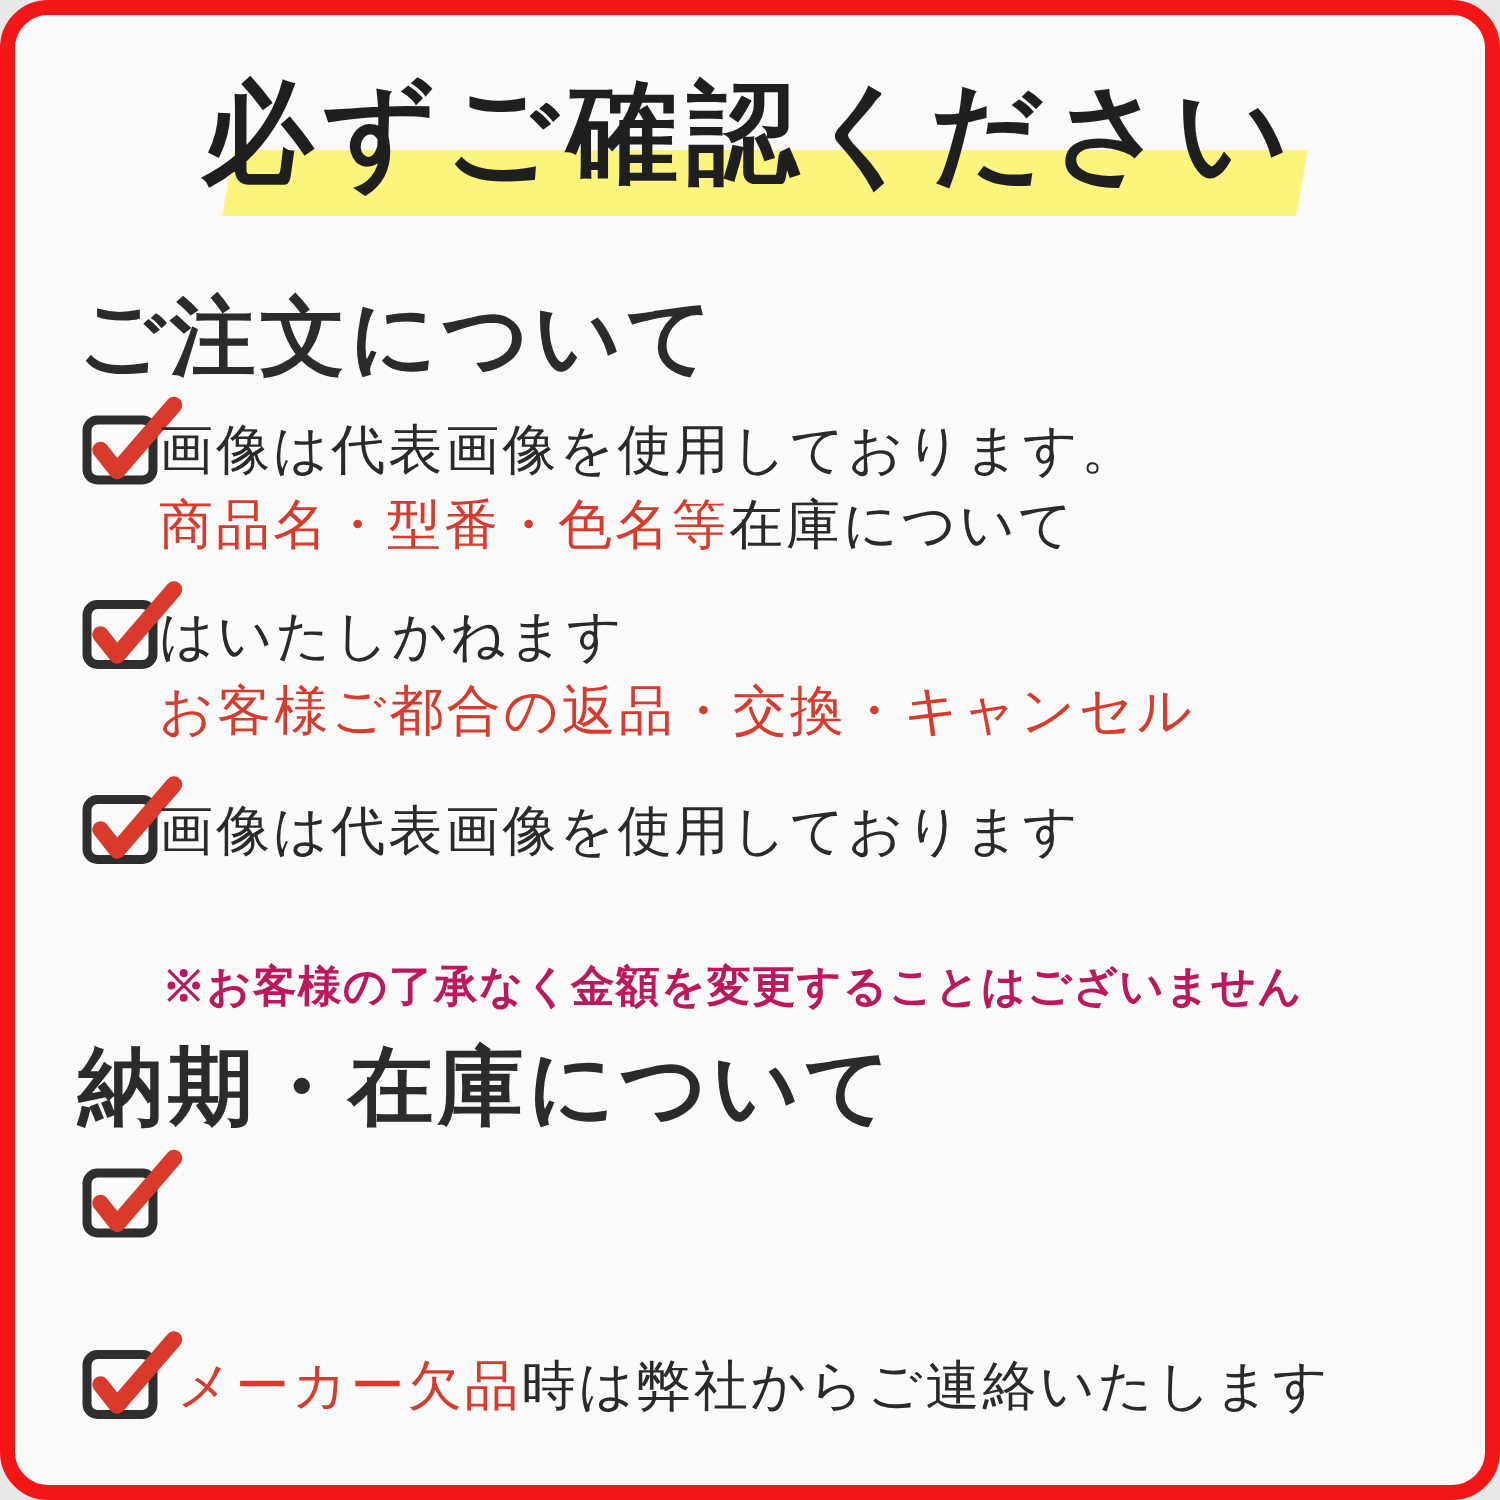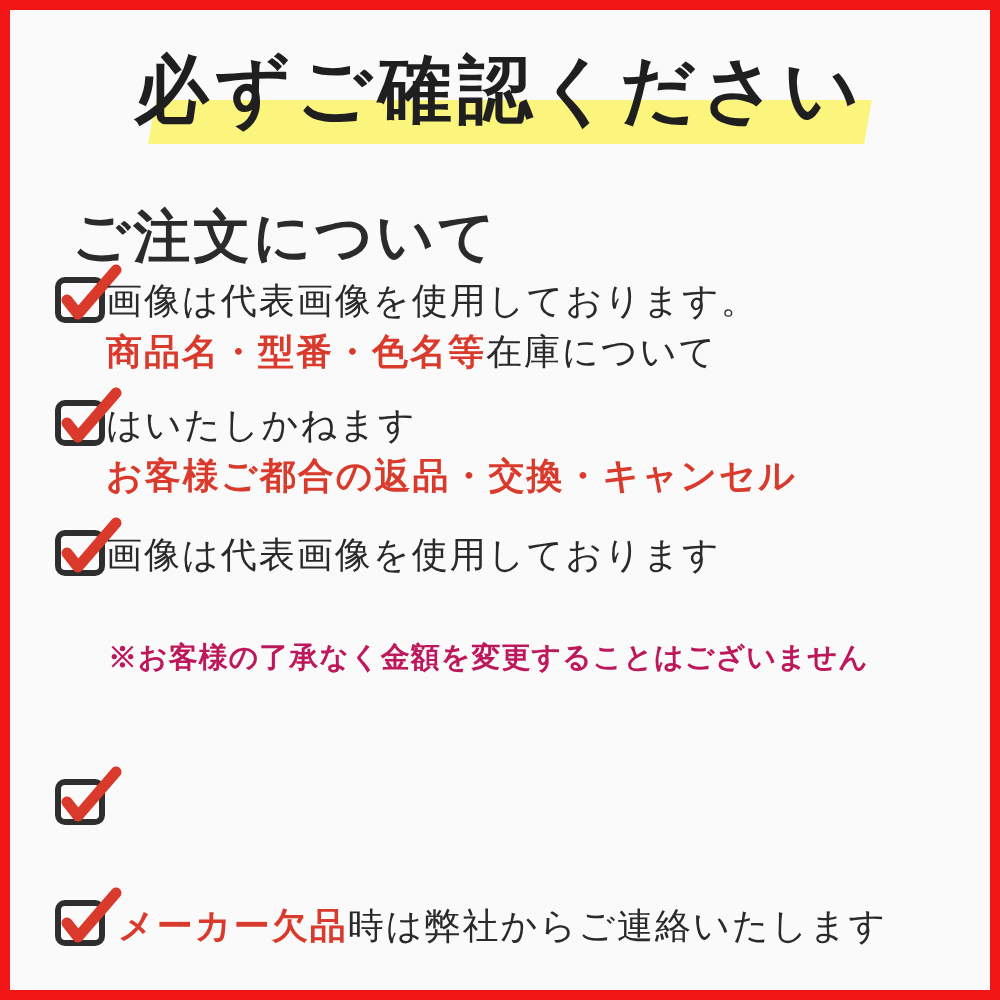--- a/index.html
+++ b/index.html
@@ -50,21 +50,21 @@
   .section-heading {
     position: absolute;
     left: 42px;
     font-size: 57px;
     font-weight: bold;
     letter-spacing: 3px;
     color: #2b2b2b;
     line-height: 1;
     white-space: nowrap;
   }
-  .heading-1 { top: 197px; margin-left: 20px; }
+  .heading-1 { top: 186px; }
   .heading-2 { top: 686px; }
 
   
   .check-icon {
     position: absolute;
     left: 44px;
     width: 68px;
     height: 60px;
   }
   .cb-1 { top: 254px; }
@@ -83,37 +83,37 @@
     color: #2a2a2a;
     white-space: nowrap;
   }
   .it-1 { top: 266px; }
   .it-2 { top: 390px; }
   .it-3 { top: 520px; }
   .it-4 { top: 768px; }
   .it-5 { top: 890px; padding-left: 12px; }
 
   .seg-black { color: #2a2a2a; }
-  .seg-red   { color: #d93a2c; font-weight: bold; }
+  .seg-red   { color: #d93a2c; font-weight: normal; }
 
   .note-text {
     position: absolute;
     left: 98px;
     top: 628px;
     font-size: 29px;
     letter-spacing: 1px;
     font-weight: bold;
     color: #be185d;
     white-space: nowrap;
   }
 </style>
 </head>
 <body>
 
-<div class="page" style="background: rgb(250, 250, 250); border-color: rgb(242, 22, 22);">
+<div class="page" style="background: rgb(250, 250, 250); border-color: rgb(242, 22, 22); border-radius: 32px;">
 
   <div class="title-wrap">
     <div class="title-highlight" style="background: rgb(251, 245, 125);"></div>
     <div class="page-title">必ずご確認ください</div>
   </div>
 
   <div class="section-heading heading-1">ご注文について</div>
 
   <svg class="check-icon cb-1" viewBox="0 0 68 60">
     <rect x="4" y="16" width="44" height="40" rx="7" fill="none" stroke="#2e2e2e" stroke-width="6"></rect>
@@ -135,20 +135,21 @@
 
   <svg class="check-icon cb-3" viewBox="0 0 68 60">
     <rect x="4" y="16" width="44" height="40" rx="7" fill="none" stroke="#2e2e2e" stroke-width="6"></rect>
     <path d="M13 36 L24 50 L62 6" fill="none" stroke="#d93a2c" stroke-width="11" stroke-linecap="round" stroke-linejoin="round"></path>
   </svg>
   <div class="item-text it-3">
     <div><span class="seg-black">画像は代表画像を使用しております</span></div>
   </div>
   <div class="note-text">※お客様の了承なく金額を変更することはございません</div>
 
+  <div class="section-heading heading-2">納期・在庫について</div>
 
   <svg class="check-icon cb-4" viewBox="0 0 68 60">
     <rect x="4" y="16" width="44" height="40" rx="7" fill="none" stroke="#2e2e2e" stroke-width="6"></rect>
     <path d="M13 36 L24 50 L62 6" fill="none" stroke="#d93a2c" stroke-width="11" stroke-linecap="round" stroke-linejoin="round"></path>
   </svg>
 
   <svg class="check-icon cb-5" viewBox="0 0 68 60">
     <rect x="4" y="16" width="44" height="40" rx="7" fill="none" stroke="#2e2e2e" stroke-width="6"></rect>
     <path d="M13 36 L24 50 L62 6" fill="none" stroke="#d93a2c" stroke-width="11" stroke-linecap="round" stroke-linejoin="round"></path>
   </svg>

